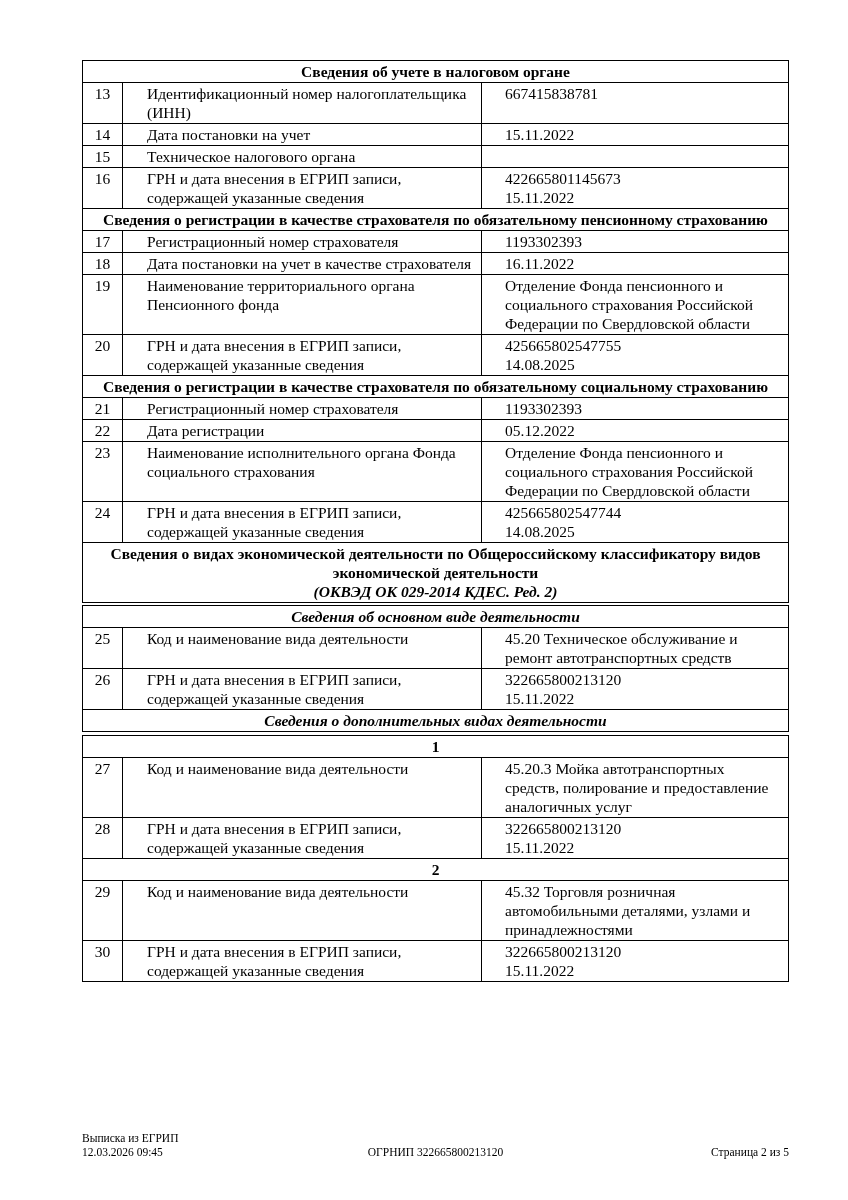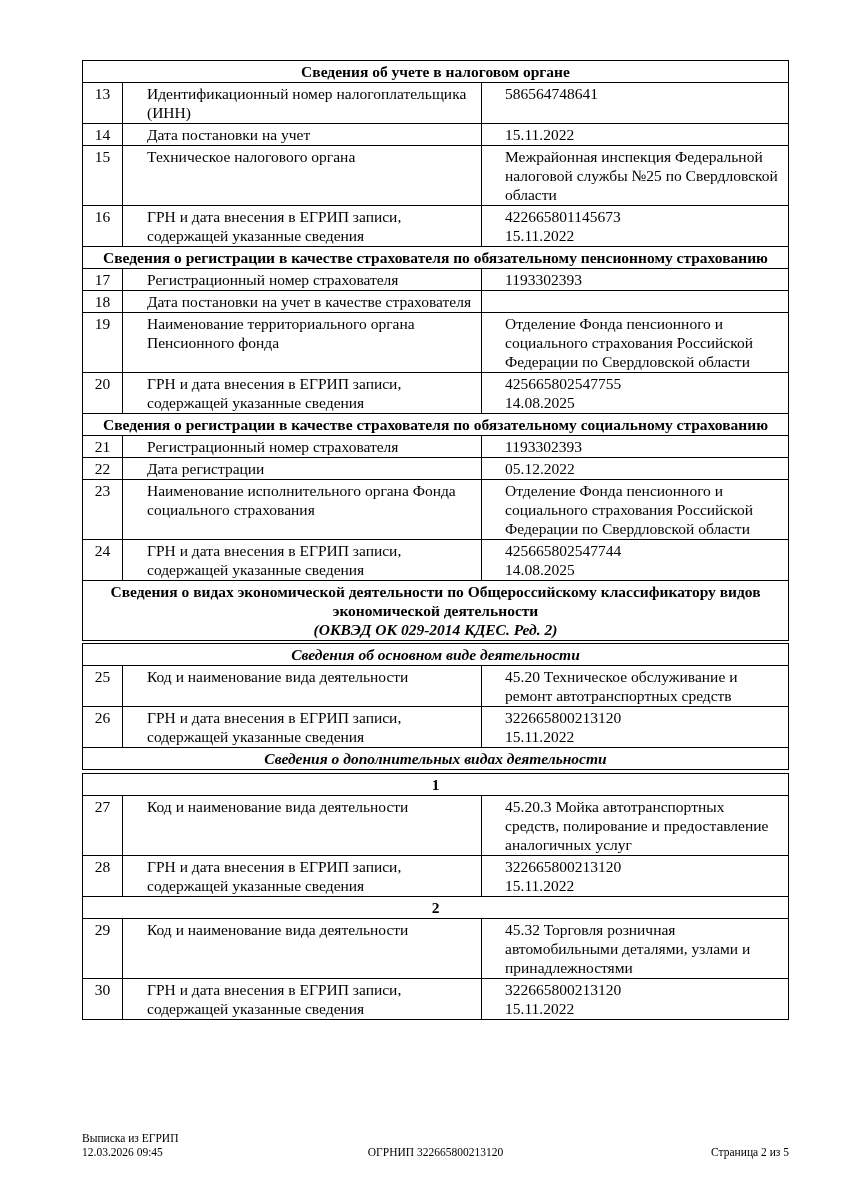--- a/index.html
+++ b/index.html
@@ -37,49 +37,49 @@
 <div class="page">
   <div class="doc">
 
     <div class="block">
 
       <div class="band b">Сведения об учете в налоговом органе</div>
 
       <div class="trow">
         <div class="cnum">13</div>
         <div class="clabel">Идентификационный номер налогоплательщика (ИНН)</div>
-        <div class="cvalue">586564748641</div>
+        <div class="cvalue">667415838781</div>
       </div>
       <div class="trow">
         <div class="cnum">14</div>
         <div class="clabel">Дата постановки на учет</div>
         <div class="cvalue">15.11.2022</div>
       </div>
       <div class="trow">
         <div class="cnum">15</div>
         <div class="clabel">Техническое налогового органа</div>
-        <div class="cvalue">Межрайонная инспекция Федеральной налоговой службы №25 по Свердловской области</div>
       </div>
       <div class="trow">
         <div class="cnum">16</div>
         <div class="clabel">ГРН и дата внесения в ЕГРИП записи, содержащей указанные сведения</div>
         <div class="cvalue">422665801145673
 15.11.2022</div>
       </div>
 
       <div class="band b">Сведения о регистрации в качестве страхователя по обязательному пенсионному страхованию</div>
 
       <div class="trow">
         <div class="cnum">17</div>
         <div class="clabel">Регистрационный номер страхователя</div>
         <div class="cvalue">1193302393</div>
       </div>
       <div class="trow">
         <div class="cnum">18</div>
         <div class="clabel">Дата постановки на учет в качестве страхователя</div>
+        <div class="cvalue">16.11.2022</div>
       </div>
       <div class="trow">
         <div class="cnum">19</div>
         <div class="clabel">Наименование территориального органа Пенсионного фонда</div>
         <div class="cvalue">Отделение Фонда пенсионного и социального страхования Российской Федерации по Свердловской области</div>
       </div>
       <div class="trow">
         <div class="cnum">20</div>
         <div class="clabel">ГРН и дата внесения в ЕГРИП записи, содержащей указанные сведения</div>
         <div class="cvalue">425665802547755

